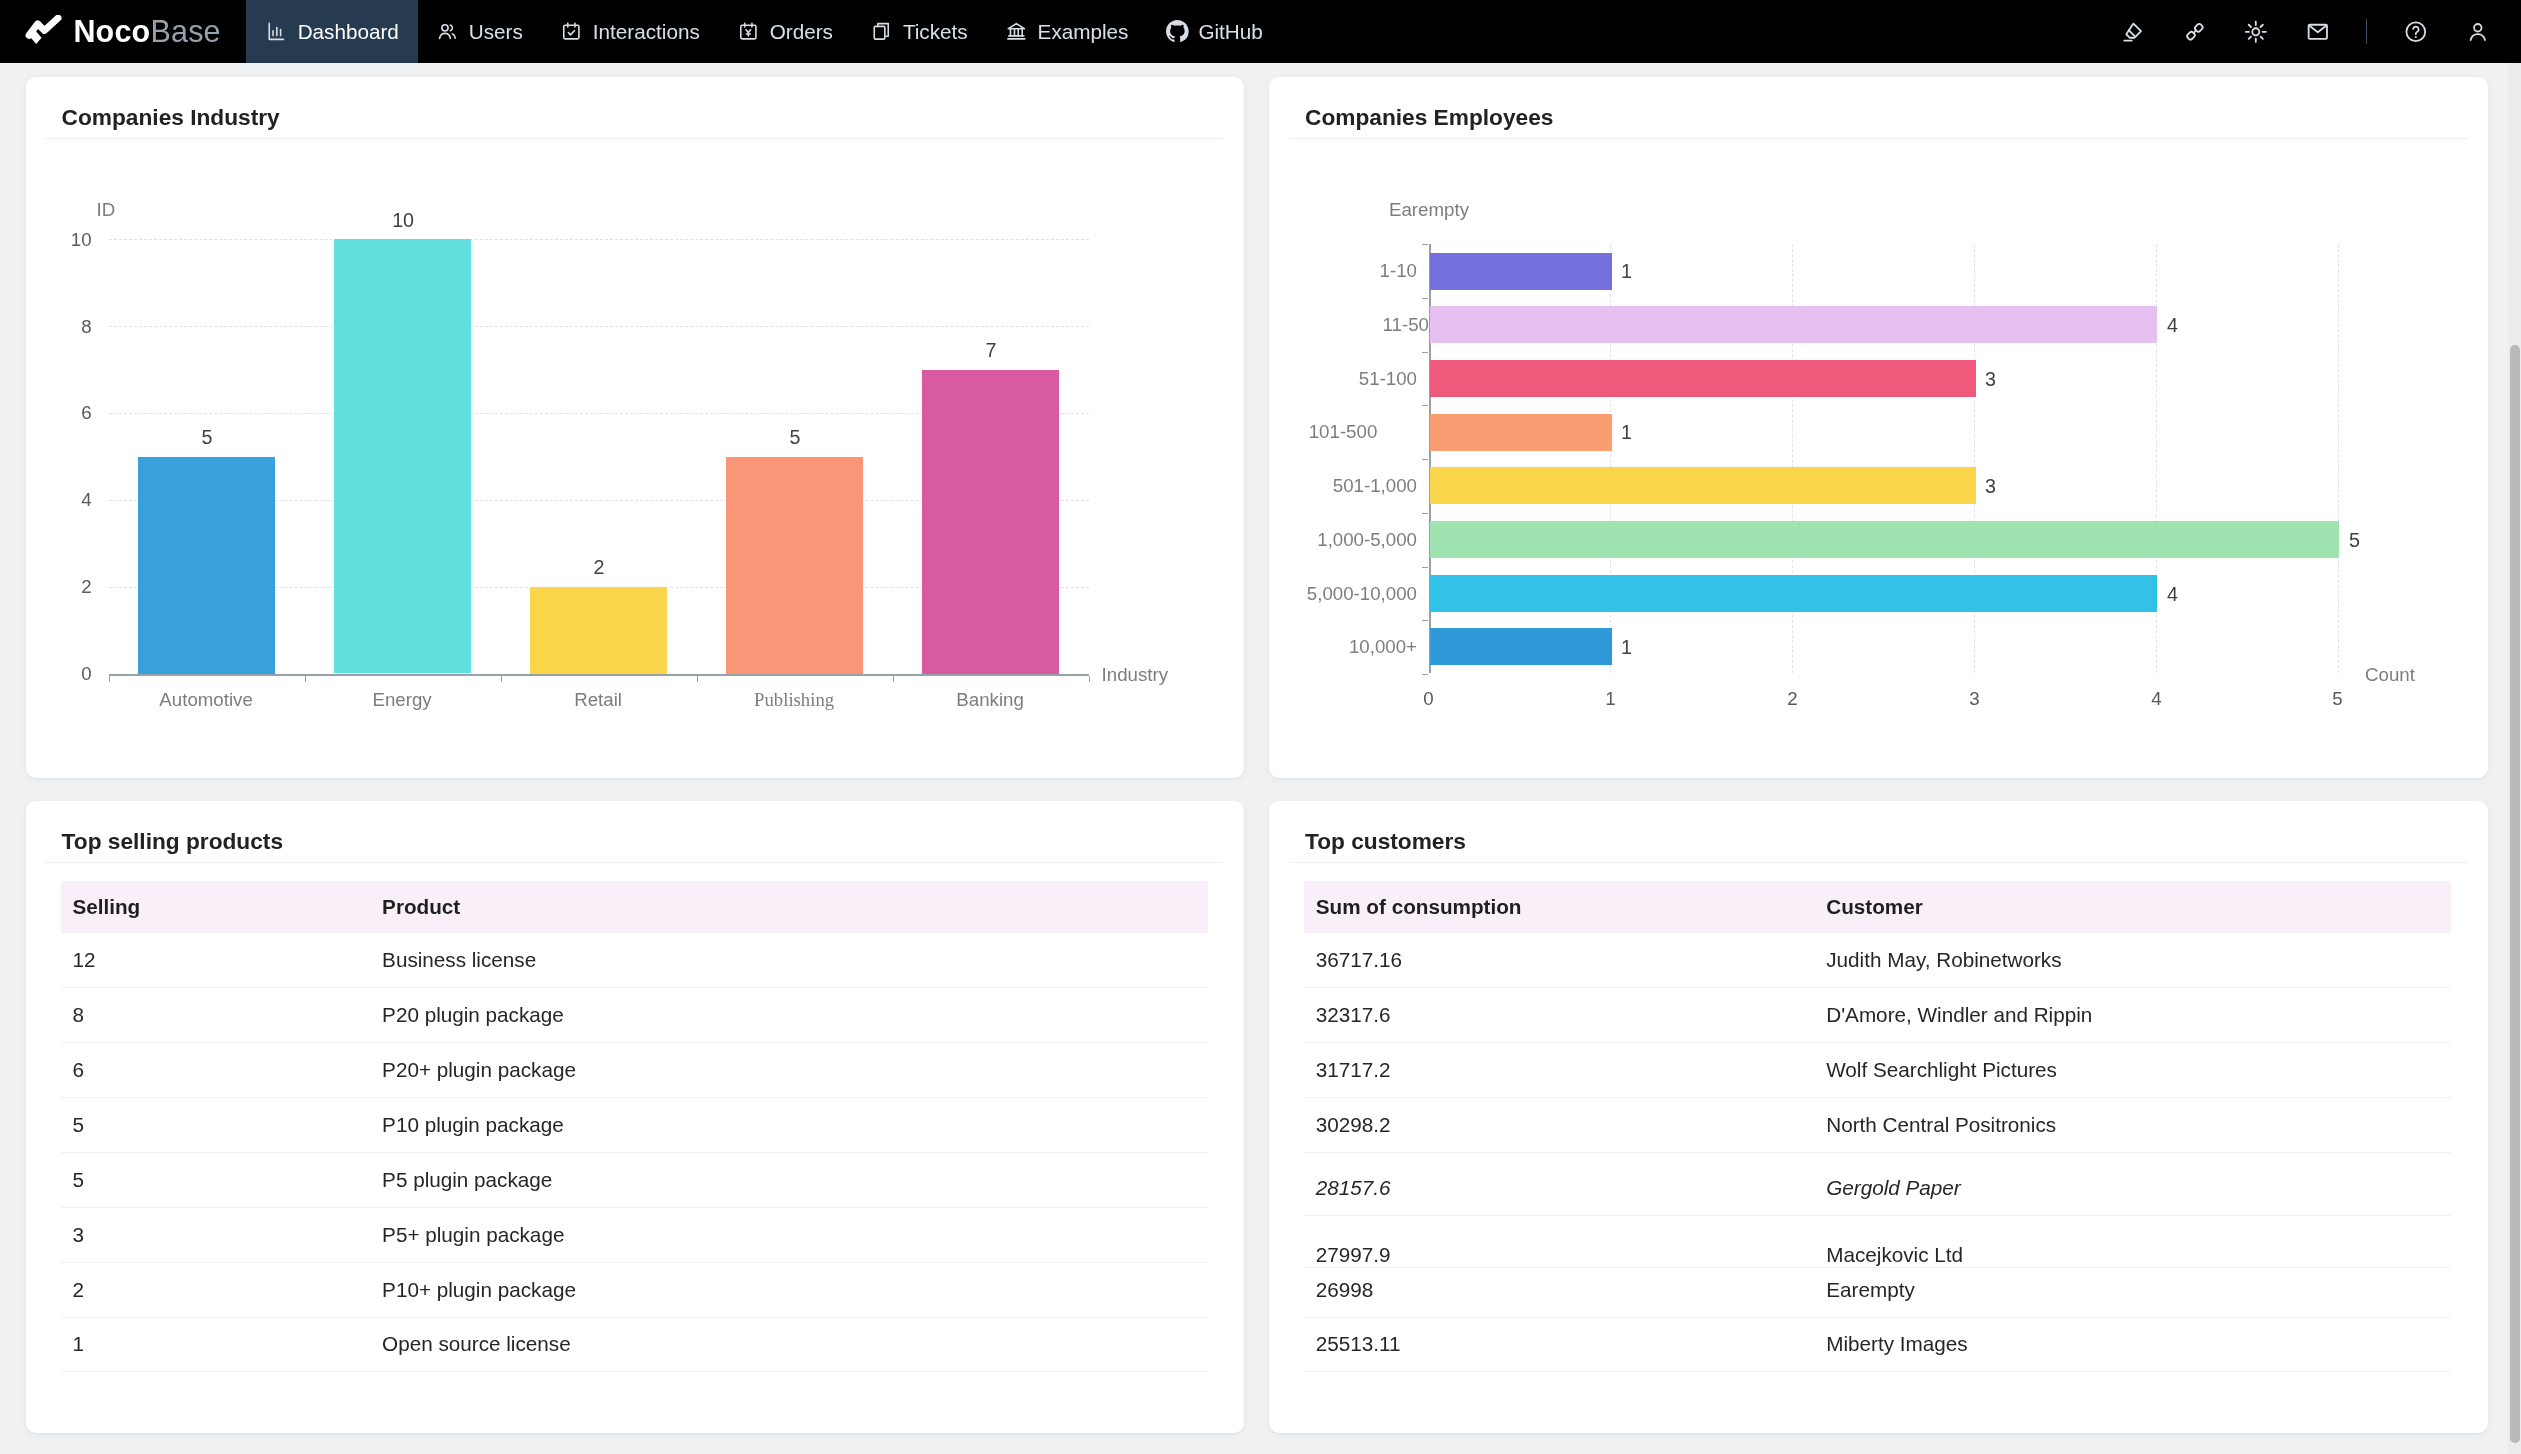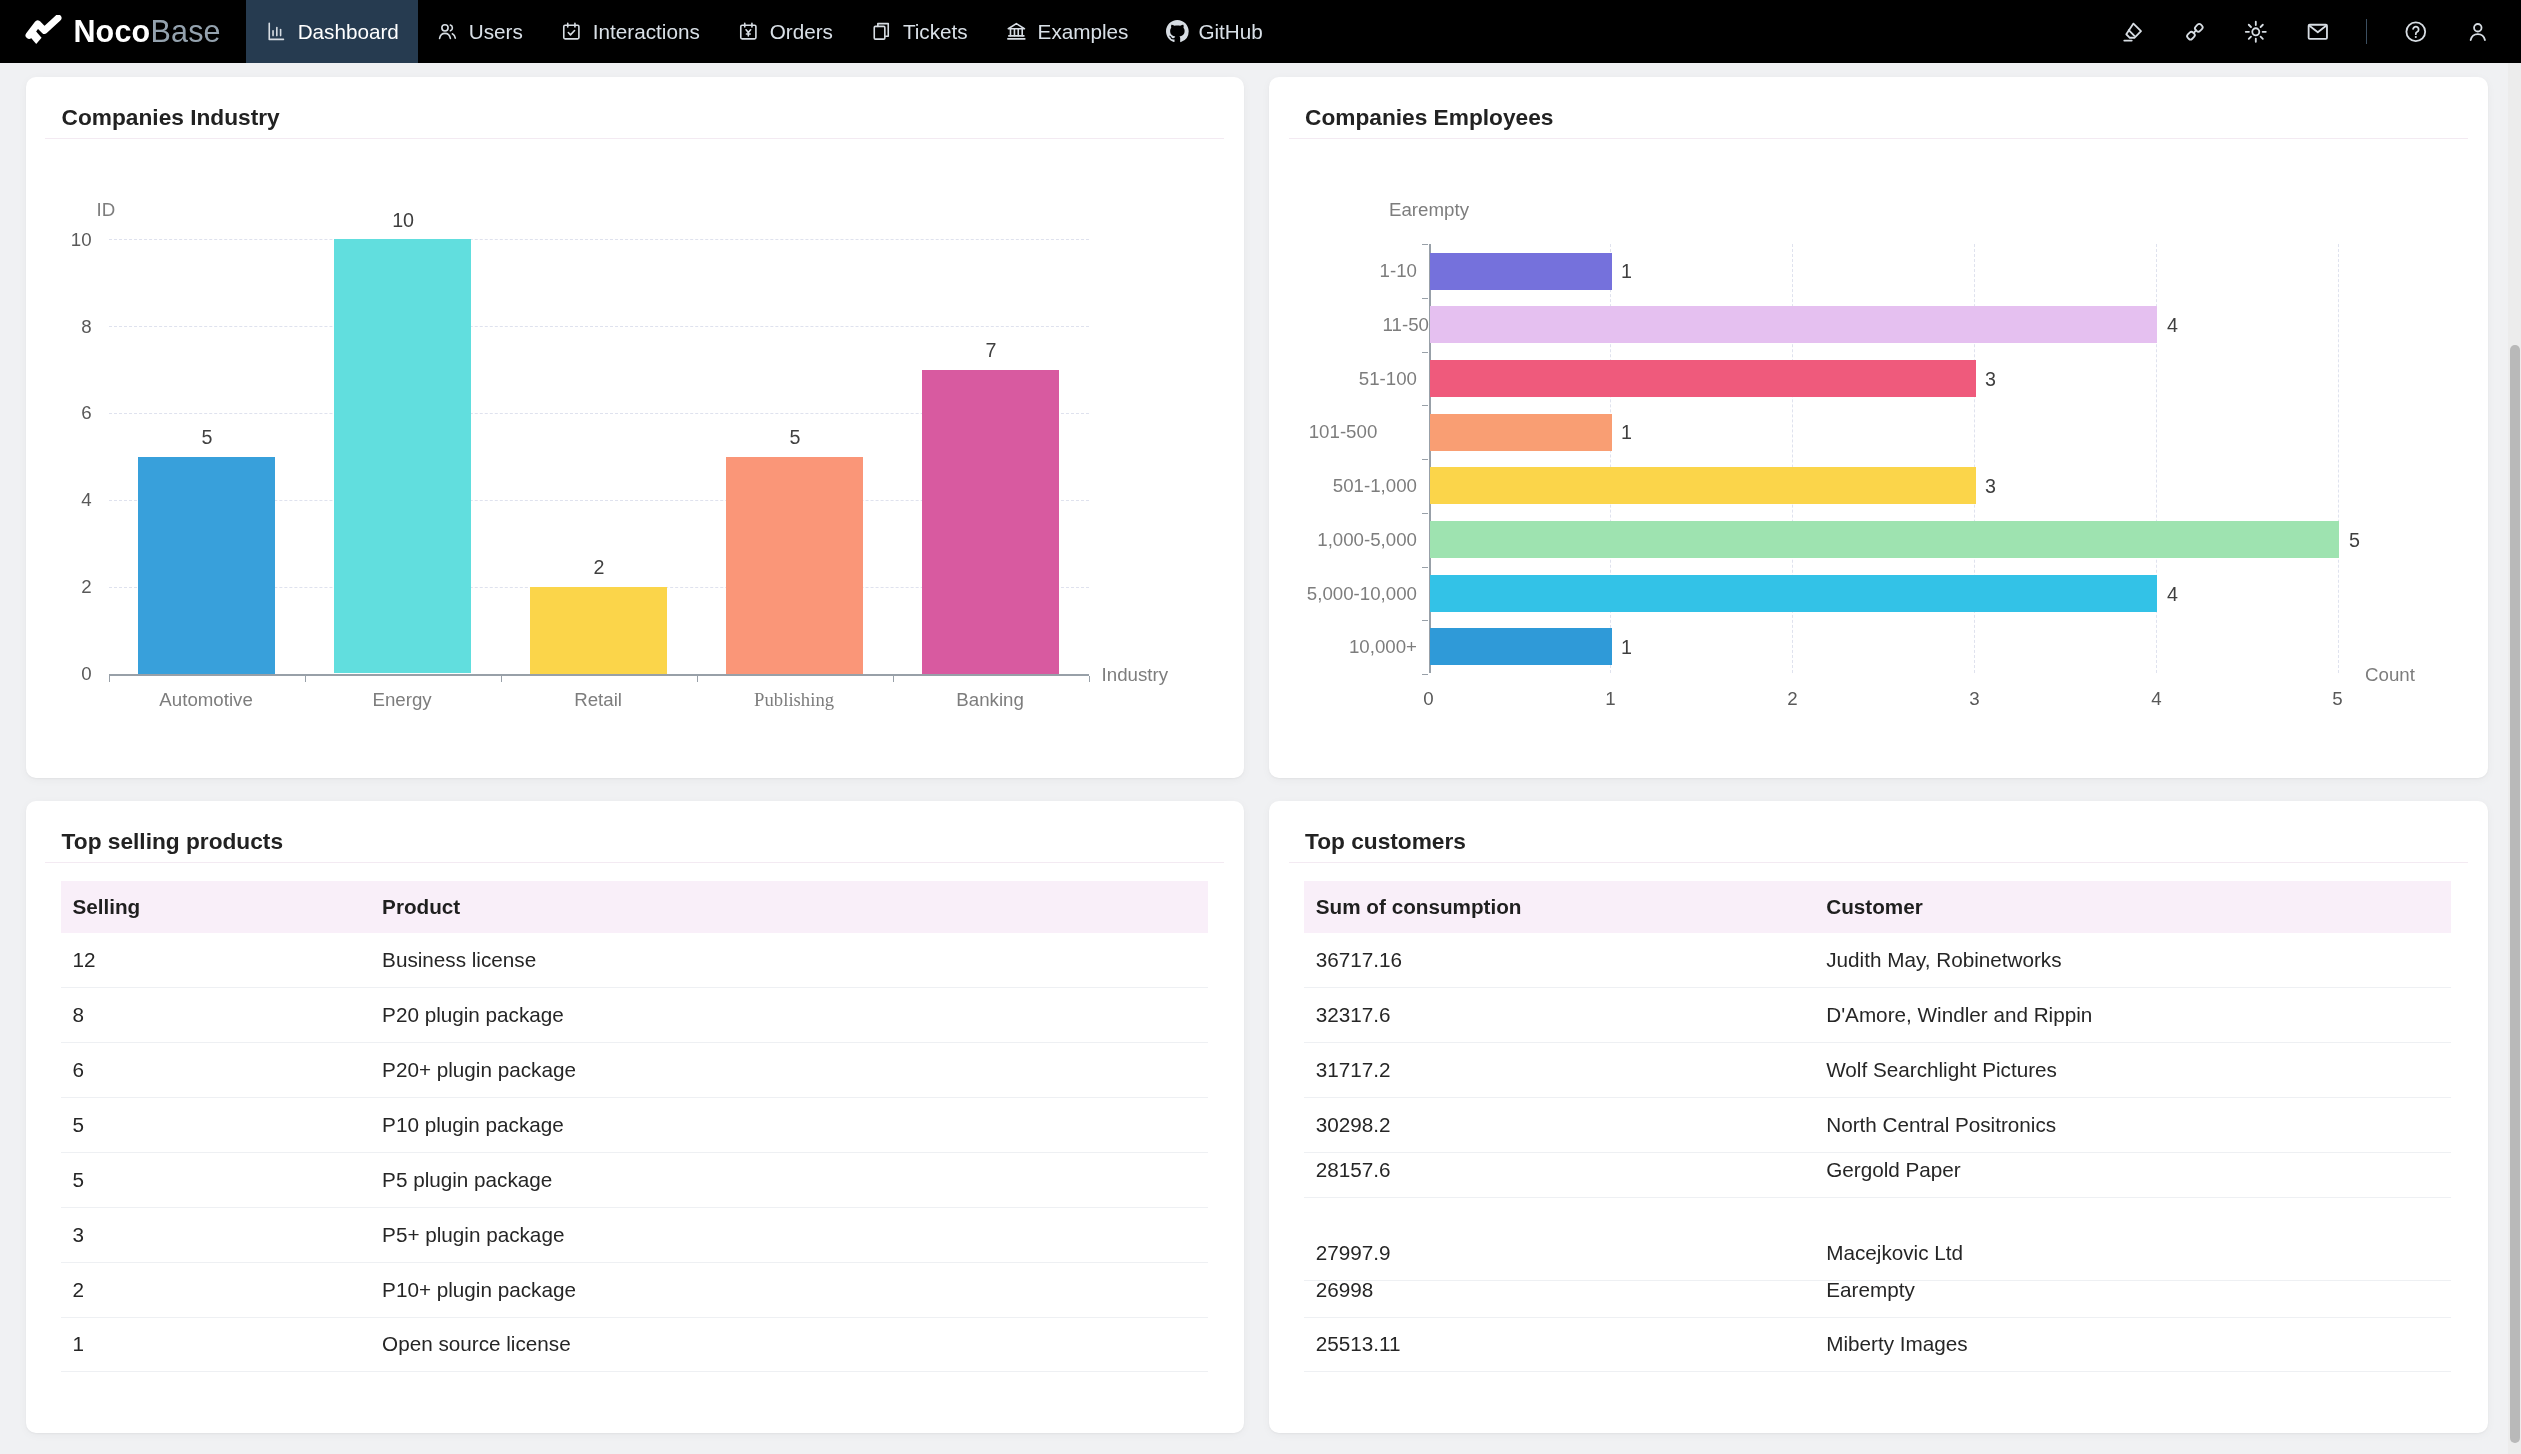--- a/index.html
+++ b/index.html
@@ -358,25 +358,25 @@
           <div class="tcell" style="width: 55.5%;">D'Amore, Windler and Rippin</div>
         </div>
         <div class="trow" style="left: 35px; top: 242px; width: 1147px; height: 55px;">
           <div class="tcell" style="width: 44.5%;">31717.2</div>
           <div class="tcell" style="width: 55.5%;">Wolf Searchlight Pictures</div>
         </div>
         <div class="trow" style="left: 35px; top: 297px; width: 1147px; height: 55px;">
           <div class="tcell" style="width: 44.5%;">30298.2</div>
           <div class="tcell" style="width: 55.5%;">North Central Positronics</div>
         </div>
-        <div class="trow" style="left: 35px; top: 342px; width: 1147px; height: 55px;">
+        <div class="trow" style="left: 35px; top: 360px; width: 1147px; height: 55px; font-style: italic;">
           <div class="tcell" style="width: 44.5%;">28157.6</div>
           <div class="tcell" style="width: 55.5%;">Gergold Paper</div>
         </div>
-        <div class="trow" style="left: 35px; top: 425px; width: 1147px; height: 55px;">
+        <div class="trow" style="left: 35px; top: 412px; width: 1147px; height: 55px; align-items: flex-end;">
           <div class="tcell" style="width: 44.5%;">27997.9</div>
           <div class="tcell" style="width: 55.5%;">Macejkovic Ltd</div>
         </div>
         <div class="trow" style="left: 35px; top: 462px; width: 1147px; height: 55px;">
           <div class="tcell" style="width: 44.5%;">26998</div>
           <div class="tcell" style="width: 55.5%;">Earempty</div>
         </div>
         <div class="trow" style="left: 35px; top: 516px; width: 1147px; height: 55px;">
           <div class="tcell" style="width: 44.5%;">25513.11</div>
           <div class="tcell" style="width: 55.5%;">Miberty Images</div>

